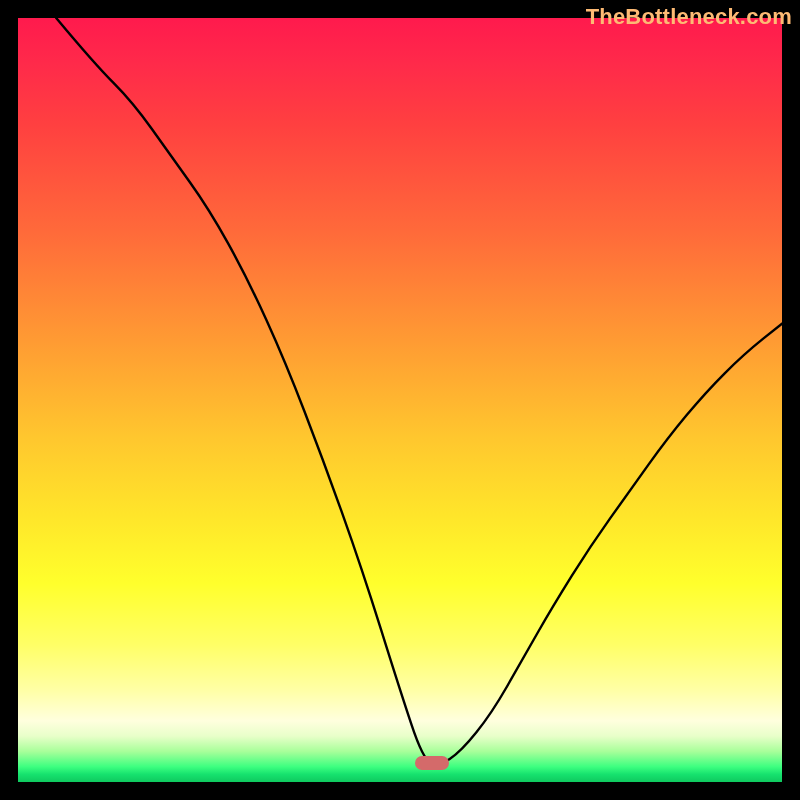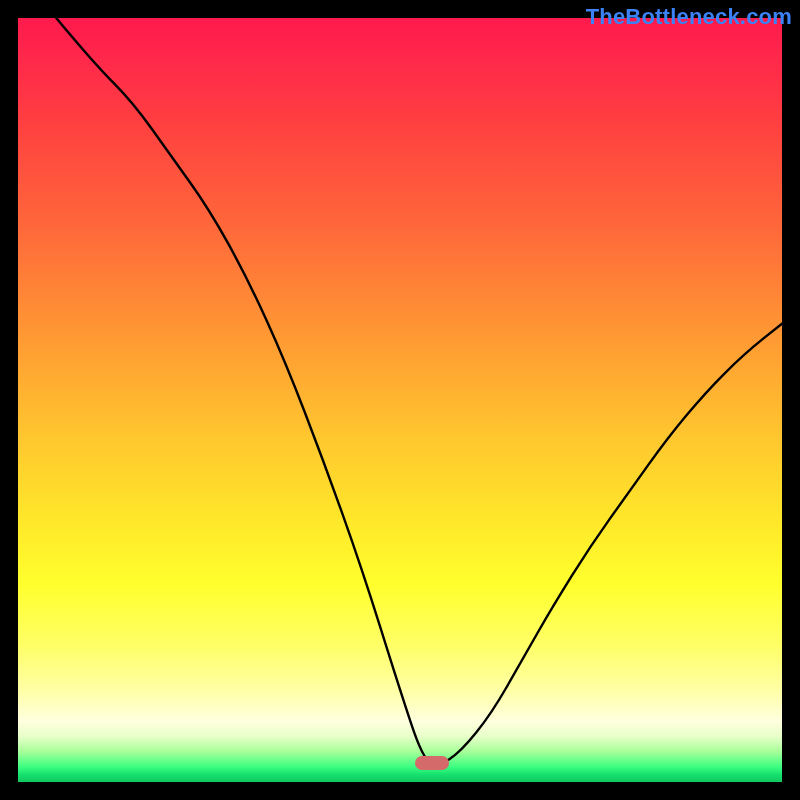--- a/index.html
+++ b/index.html
@@ -63,21 +63,21 @@
     background: #d46a6a;
     transform: translate(-50%, -50%);
   }
   .watermark {
     position: absolute;
     top: 4px;
     right: 8px;
     font-family: Arial, Helvetica, sans-serif;
     font-size: 22px;
     font-weight: 600;
-    color: #3b82f6;
+    color: #fdba74;
     letter-spacing: 0.2px;
   }
 </style>
 </head>
 <body>
 
 <div class="frame">
   <div class="plot">
     <div class="gradient"></div>
     <svg class="curve" viewBox="0 0 764 764" preserveAspectRatio="none">

